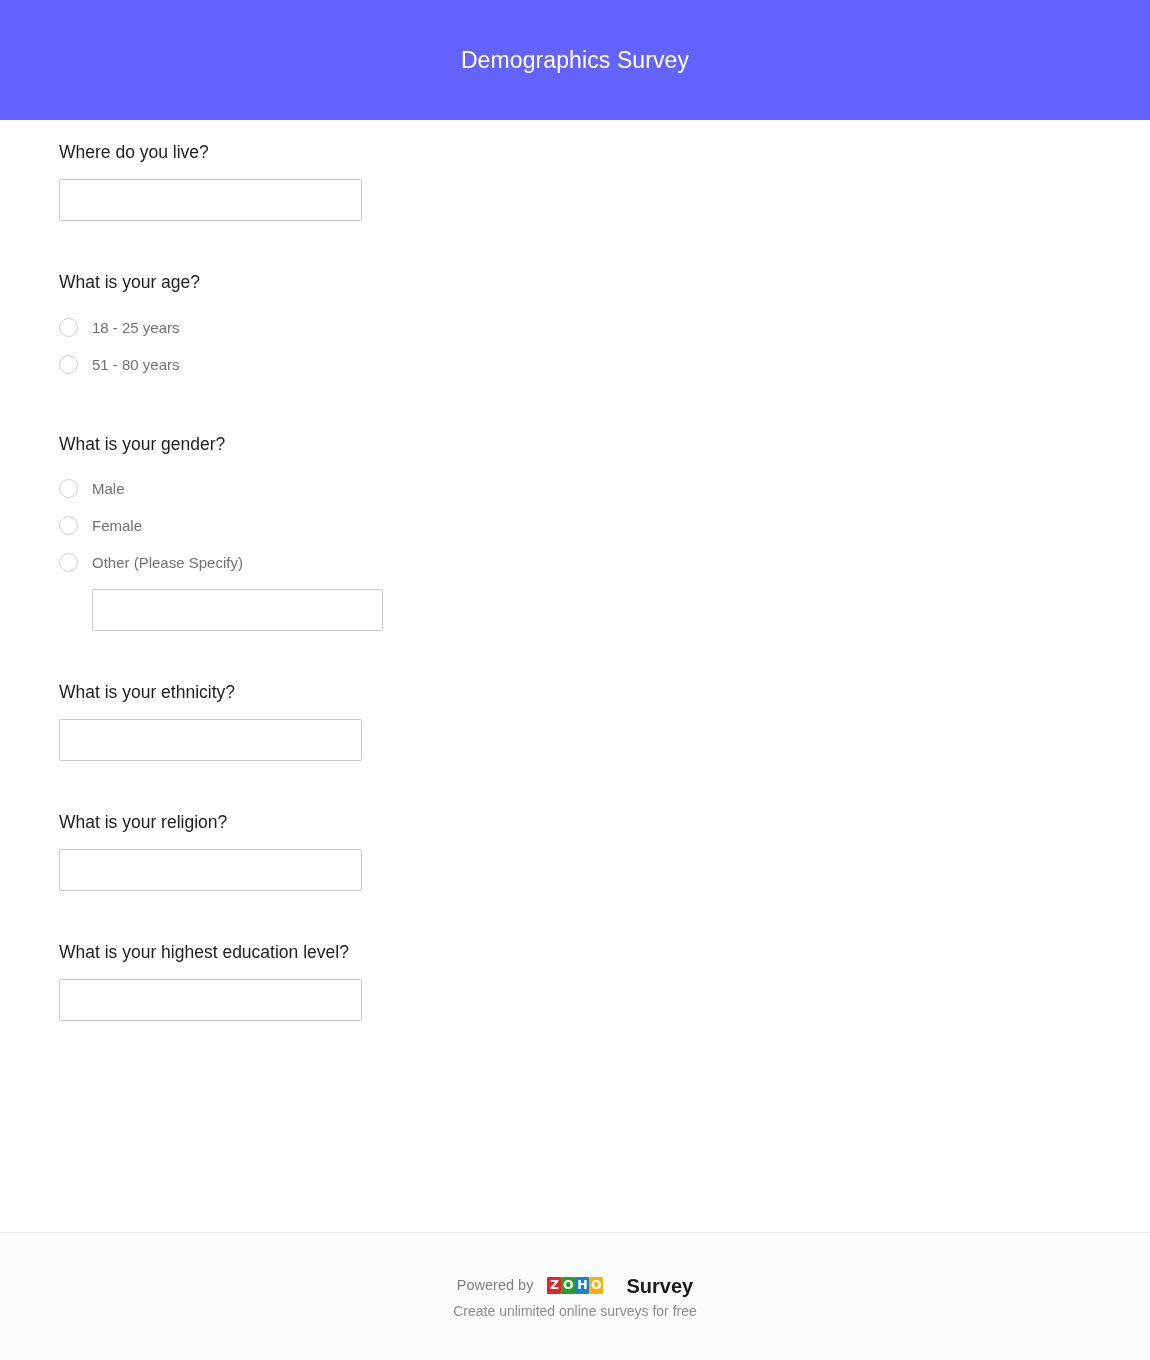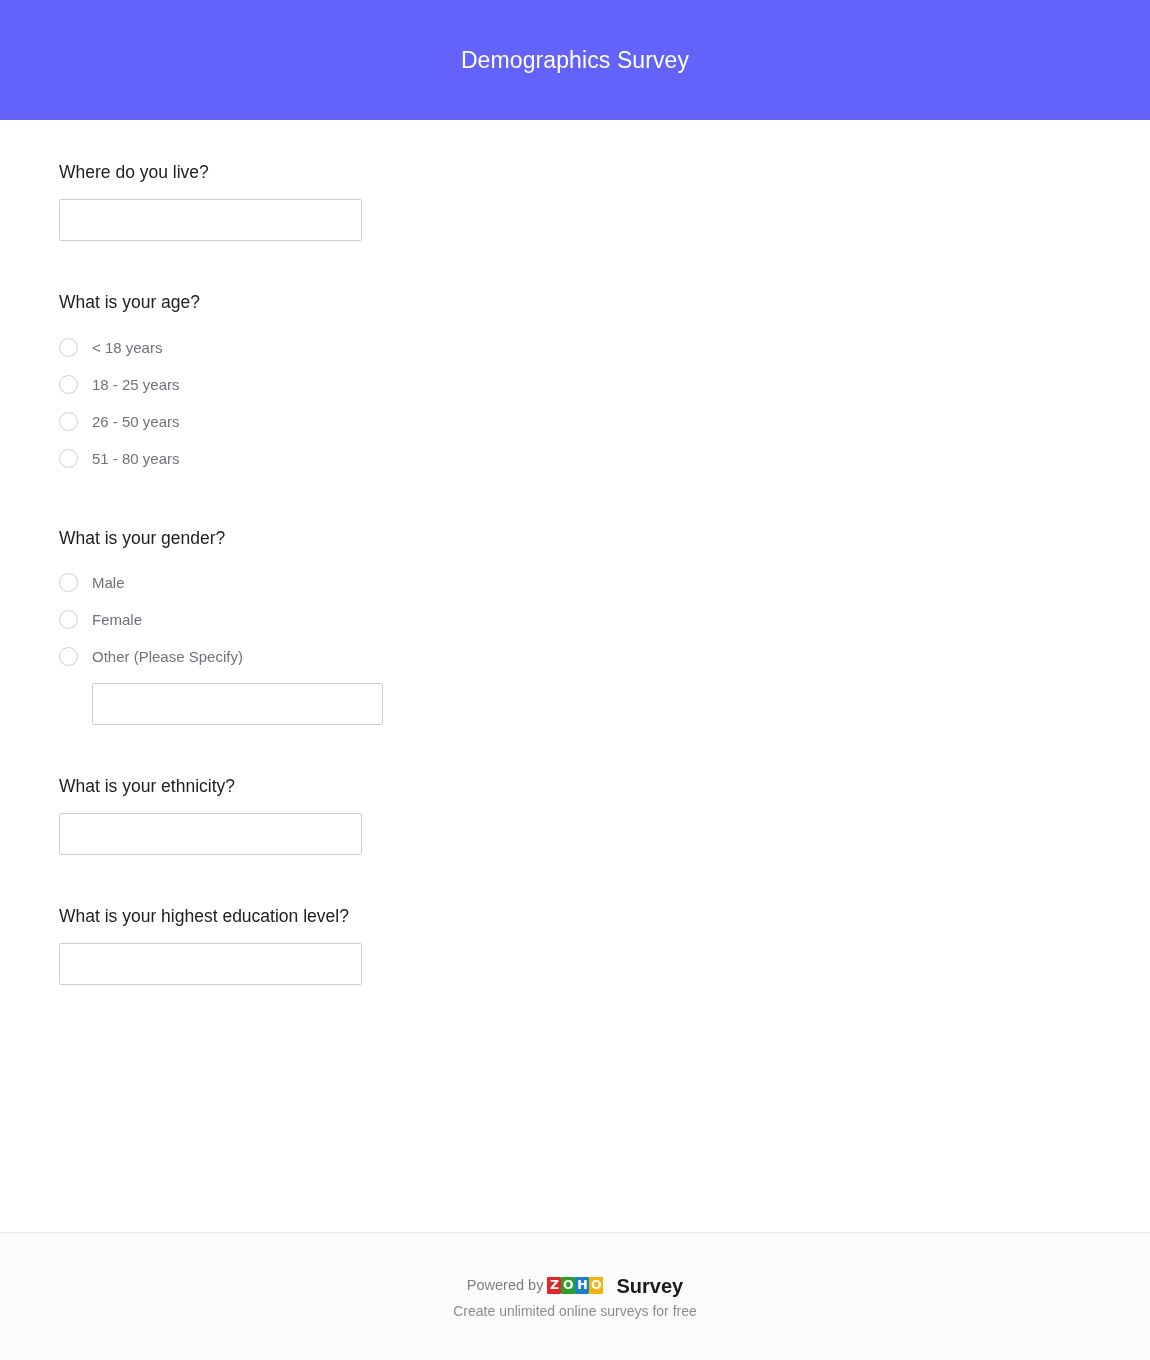--- a/index.html
+++ b/index.html
@@ -43,21 +43,21 @@
   
   .survey-body {
     flex: 1 1 auto;
     padding: 0 0 0 59px;
     background: #ffffff;
   }
 
   .question-block {
     margin-top: 50px;
   }
-  .question-block:first-child { margin-top: 41px; }
+  .question-block:first-child { margin-top: 21px; }
 
   .question-title {
     font-size: 17.5px;
     color: #202124;
     line-height: 1.3;
     font-weight: 400;
     margin-bottom: 15px;
   }
 
   .text-input {
@@ -117,21 +117,21 @@
     flex-direction: column;
     align-items: center;
     justify-content: center;
     gap: 8px;
   }
 
   .powered-row {
     display: flex;
     align-items: center;
     justify-content: center;
-    gap: 4px;
+    gap: 14px;
   }
   .powered-by {
     font-size: 14.5px;
     color: #7c7f83;
     line-height: 1;
   }
   .zoho-logo {
     display: inline-flex;
     align-items: center;
     height: 18px;
@@ -182,29 +182,21 @@
     <div class="question-block">
       <div class="question-title">Where do you live?</div>
       <input class="text-input" type="text" placeholder="" style="">
     </div>
 
     <div class="question-block">
       <div class="question-title">What is your age?</div>
       <div class="option-list">
         <div class="option-row">
           <span class="radio-mark"></span>
-          <span class="option-label">&lt; 18 years</span>
-        </div>
-        <div class="option-row">
-          <span class="radio-mark"></span>
           <span class="option-label">18 - 25 years</span>
-        </div>
-        <div class="option-row">
-          <span class="radio-mark"></span>
-          <span class="option-label">26 - 50 years</span>
         </div>
         <div class="option-row">
           <span class="radio-mark"></span>
           <span class="option-label">51 - 80 years</span>
         </div>
       </div>
     </div>
 
     <div class="question-block">
       <div class="question-title">What is your gender?</div>
@@ -225,20 +217,24 @@
           <input class="text-input" type="text" placeholder="" style="">
         </div>
       </div>
     </div>
 
     <div class="question-block">
       <div class="question-title">What is your ethnicity?</div>
       <input class="text-input" type="text" placeholder="" style="">
     </div>
 
+    <div class="question-block">
+      <div class="question-title">What is your religion?</div>
+      <input class="text-input" type="text" placeholder="" style="">
+    </div>
 
     <div class="question-block">
       <div class="question-title">What is your highest education level?</div>
       <input class="text-input" type="text" placeholder="" style="">
     </div>
 
   </div>
 
   <div class="survey-footer">
     <div class="powered-row">

